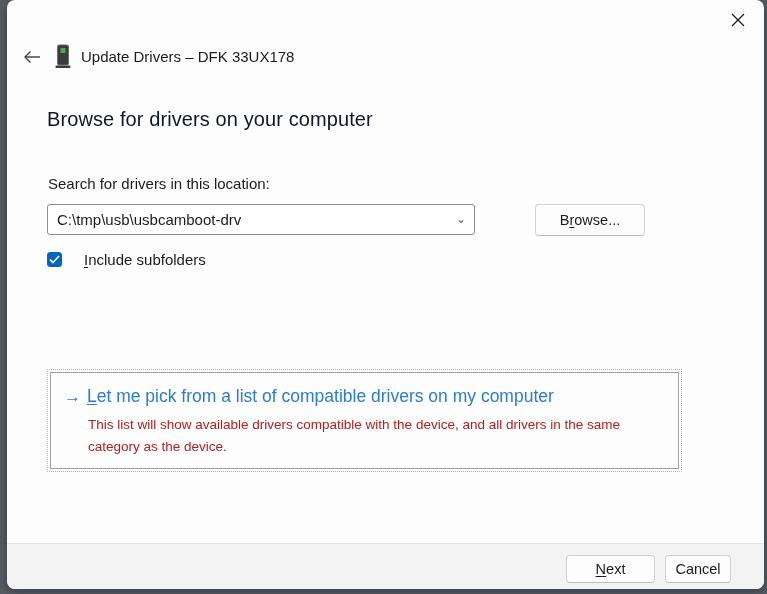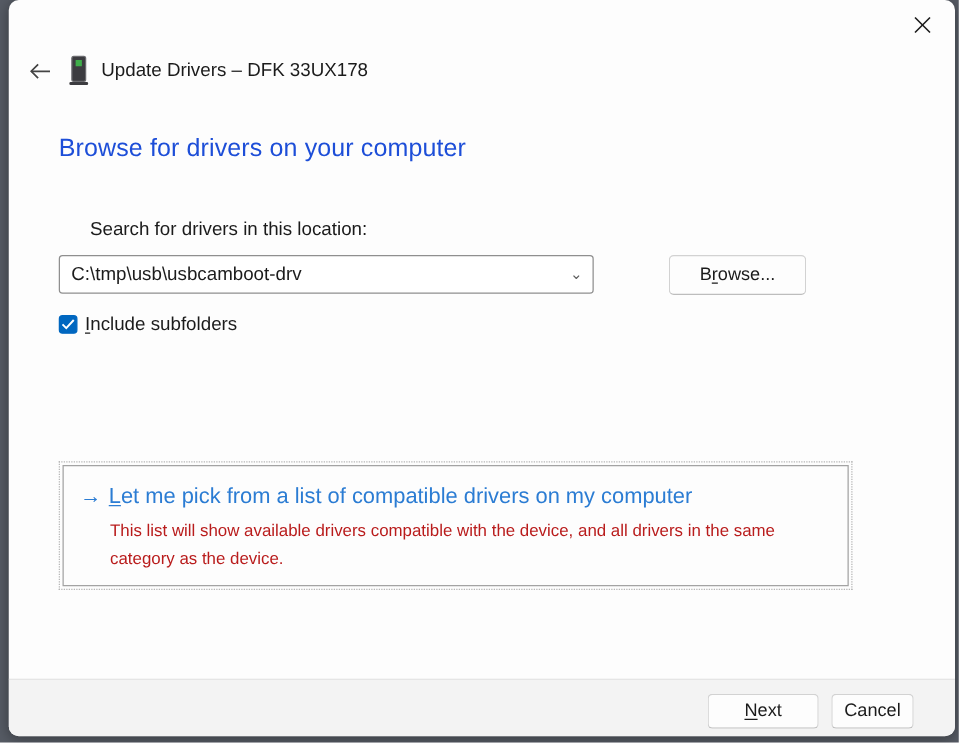--- a/index.html
+++ b/index.html
@@ -33,26 +33,26 @@
     display: flex; align-items: center; justify-content: center;
     color: #444; font-size: 19px;
   }
   .device-icon { position: absolute; left: 42px; top: 4px; }
   .wiz-title {
     position: absolute; left: 70px; top: 8px;
     font-size: 15px; color: #1b1b1b;
   }
   .heading {
     position: absolute; left: 40px; top: 108px;
-    font-size: 20px; font-weight: 400; color: #1d4ed8;
+    font-size: 20px; font-weight: 400; color: #0f172a;
     letter-spacing: 0.1px;
   }
   .loc-label {
     position: absolute; left: 41px; top: 175px;
-    font-size: 15px; color: #1b1b1b; margin-left: 24px;
+    font-size: 15px; color: #1b1b1b;
   }
   .combo {
     position: absolute; left: 40px; top: 204px;
     width: 428px; height: 31px;
     background: #fff;
     border: 1px solid #8f8f8f;
     border-radius: 3px;
     display: flex; align-items: center;
   }
   .combo input {
@@ -69,21 +69,21 @@
     border: 1px solid #d2d2d2;
     border-bottom-color: #bdbdbd;
     border-radius: 4px;
     font-family: "Liberation Sans", sans-serif;
     font-size: 14.5px; color: #1b1b1b;
     display: flex; align-items: center; justify-content: center;
   }
   .browse-btn { position: absolute; left: 528px; top: 204px; width: 110px; height: 32px; }
   .check-row {
     position: absolute; left: 40px; top: 251px;
-    display: flex; align-items: center; gap: 6px;
+    display: flex; align-items: center; gap: 22px;
   }
   .checkbox {
     width: 15px; height: 15px; border-radius: 3px;
     background: #0067c0; border: 1px solid #0067c0;
     display: flex; align-items: center; justify-content: center;
   }
   .check-label { font-size: 15px; color: #1b1b1b; }
   .accel { text-decoration: underline; text-underline-offset: 2px; }
   .pick-panel {
     position: absolute; left: 43px; top: 372px;

